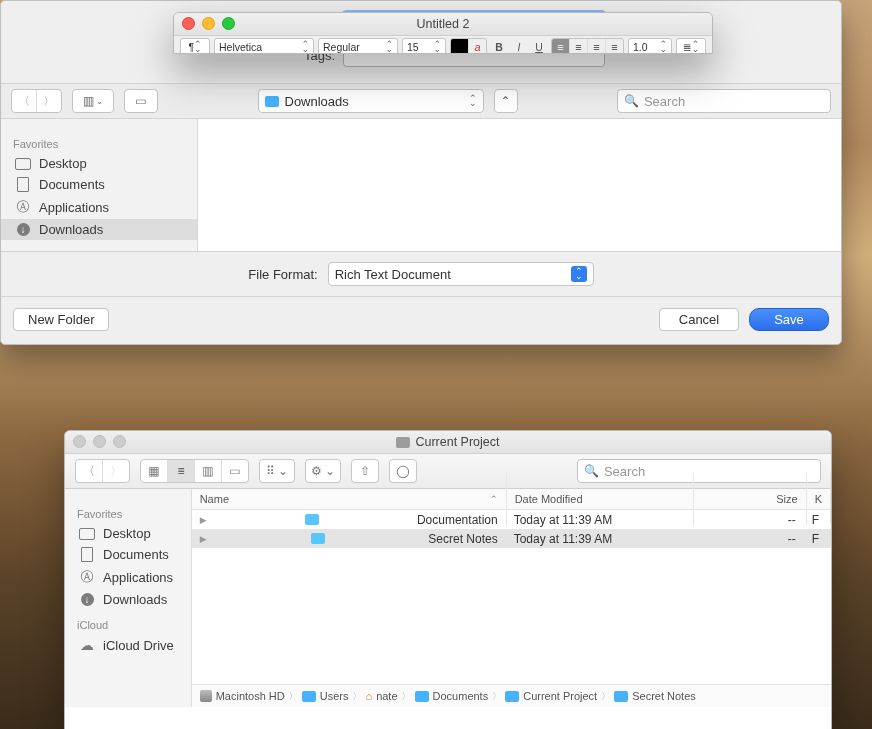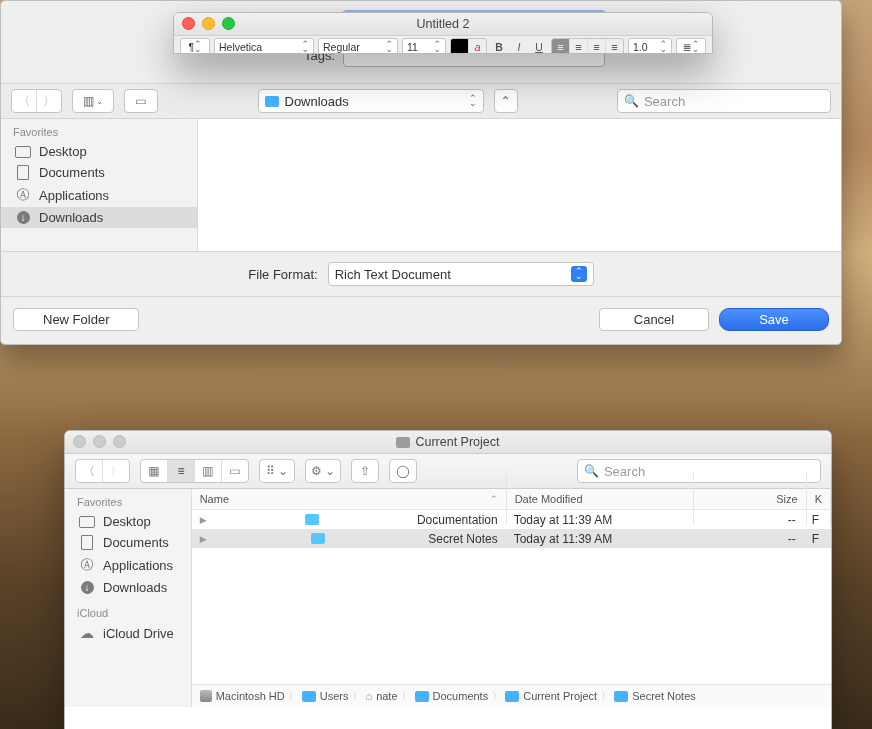--- a/index.html
+++ b/index.html
@@ -60,32 +60,32 @@
   .locpop{height:22px;border:1px solid #c4c4c4;border-radius:4px;background:#fff;display:inline-flex;align-items:center;padding:0 6px;gap:6px;flex:0 0 212px;justify-content:space-between;}
   .folder-ico{width:14px;height:11px;border-radius:2px;display:inline-block;}
   .fblue{background:#46b2ff;}
   .fcyan{background:#57c6ff;}
   .spacer{flex:1;}
   .search{height:22px;border:1px solid #c4c4c4;border-radius:4px;background:#fff;display:inline-flex;align-items:center;padding:0 6px;gap:5px;color:#9a9a9a;font-size:13px;width:200px;}
   .mag{font-size:12px;color:#9a9a9a;}
 
   .sheet-body{display:flex;height:132px;border-bottom:1px solid #d4d4d4;}
   .side{width:196px;background:#f2f2f2;border-right:1px solid #d9d9d9;padding-top:4px;}
-  .side-h{font-size:11px;color:#8a8a8a;padding:3px 12px;}
+  .side-h{font-size:11px;color:#8a8a8a;padding:3px 12px;margin-top:12px;}
   .side-item{display:flex;align-items:center;gap:8px;padding:3px 14px;font-size:13px;color:#3a3a3a;}
   .side-item.sel{background:var(--row-sel);}
   .si-ico{width:16px;display:flex;justify-content:center;color:#7b7b7b;font-size:13px;}
   .files{flex:1;background:#fff;}
 
   .sheet-ff{display:flex;align-items:center;justify-content:center;gap:10px;height:44px;border-bottom:1px solid #d4d4d4;}
   .ffpop{height:22px;border:1px solid #c4c4c4;border-radius:4px;background:#fff;display:inline-flex;align-items:center;justify-content:space-between;padding:0 6px;width:252px;gap:12px;}
   .ffpop .end{width:16px;height:16px;border-radius:3px;background:#317ff5;color:#fff;display:flex;align-items:center;justify-content:center;font-size:9px;flex-direction:column;line-height:5px;}
 
   .sheet-foot{display:flex;align-items:center;padding:0 12px;height:44px;gap:10px;}
-  .macbtn{height:21px;padding:0 29px;border:1px solid #c4c4c4;border-radius:4px;background:#fff;font-size:13px;display:inline-flex;align-items:center;min-width:50px;justify-content:center;}
+  .macbtn{height:21px;padding:0 14px;border:1px solid #c4c4c4;border-radius:4px;background:#fff;font-size:13px;display:inline-flex;align-items:center;min-width:50px;justify-content:center;}
   .macbtn.primary{background:linear-gradient(#4a90ff,#2a6fe8);border-color:#235fd0;color:#fff;border-radius:10px;}
 
   
   #finder{left:64px;top:430px;width:766px;height:305px;background:#fff;}
   #finder .toolbar{height:34px;display:flex;align-items:center;padding:0 10px;gap:10px;background:linear-gradient(#f7f7f7,#ececec);border-bottom:1px solid #cfcfcf;}
   .fseg{display:inline-flex;border:1px solid #c7c7c7;border-radius:4px;background:#fff;height:22px;overflow:hidden;}
   .fseg>div{width:26px;display:flex;align-items:center;justify-content:center;color:#777;font-size:12px;border-right:1px solid #ddd;}
   .fseg>div:last-child{border-right:none;}
   .fseg>div.on{background:#e0e0e0;color:#444;}
   #finder .main{display:flex;height:218px;}
@@ -133,21 +133,21 @@
       </div>
     <div class="te-sel" style="width:90px">
         <span>Helvetica</span>
         <span class="chev">⌃<span>⌄</span></span>
       </div>
     <div class="te-sel" style="width:70px">
         <span>Regular</span>
         <span class="chev">⌃<span>⌄</span></span>
       </div>
     <div class="te-sel" style="width:34px">
-        <span>11</span>
+        <span>15</span>
         <span class="chev">⌃<span>⌄</span></span>
       </div>
     <div class="te-grp">
       <div style="background:#000"></div>
       <div>
           <span style="color:#d33;font-style:italic">a</span>
         </div>
     </div>
     <div class="te-btn" style="font-weight:bold">B</div>
     <div class="te-btn" style="font-style:italic">I</div>

